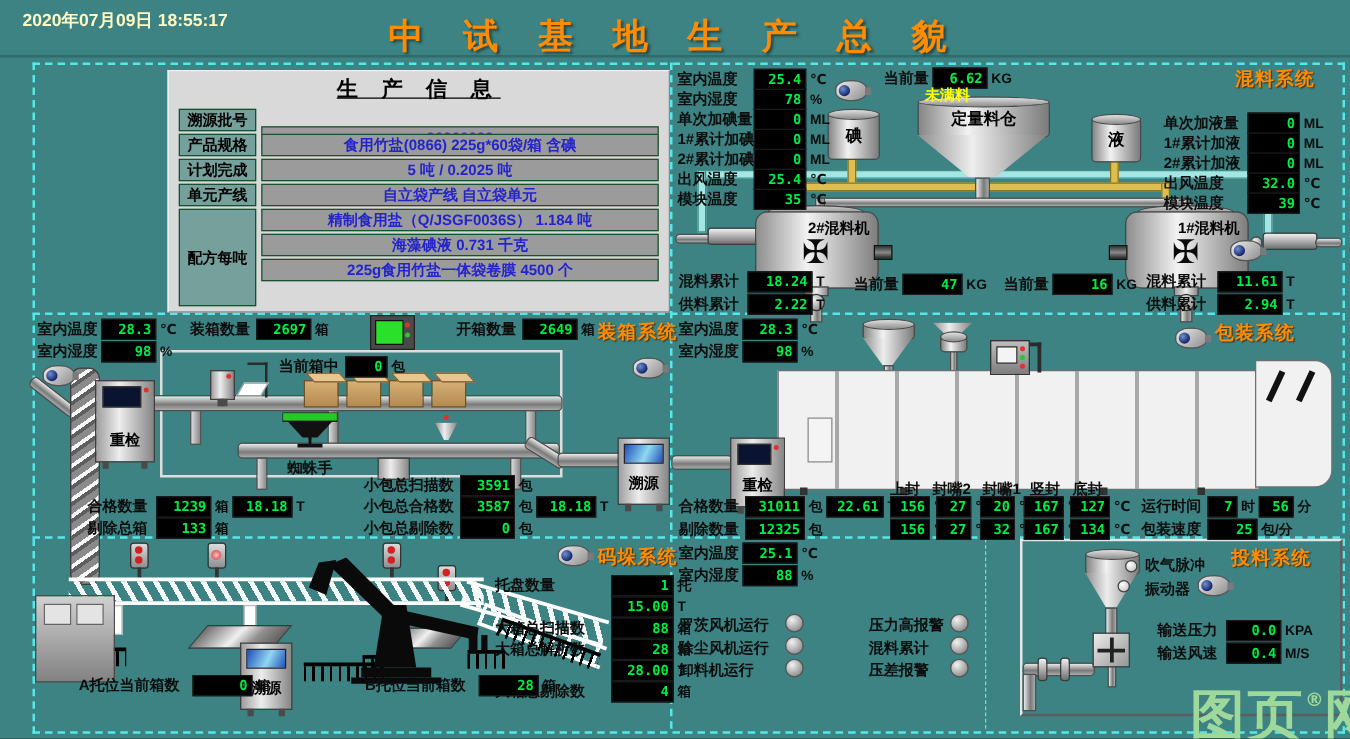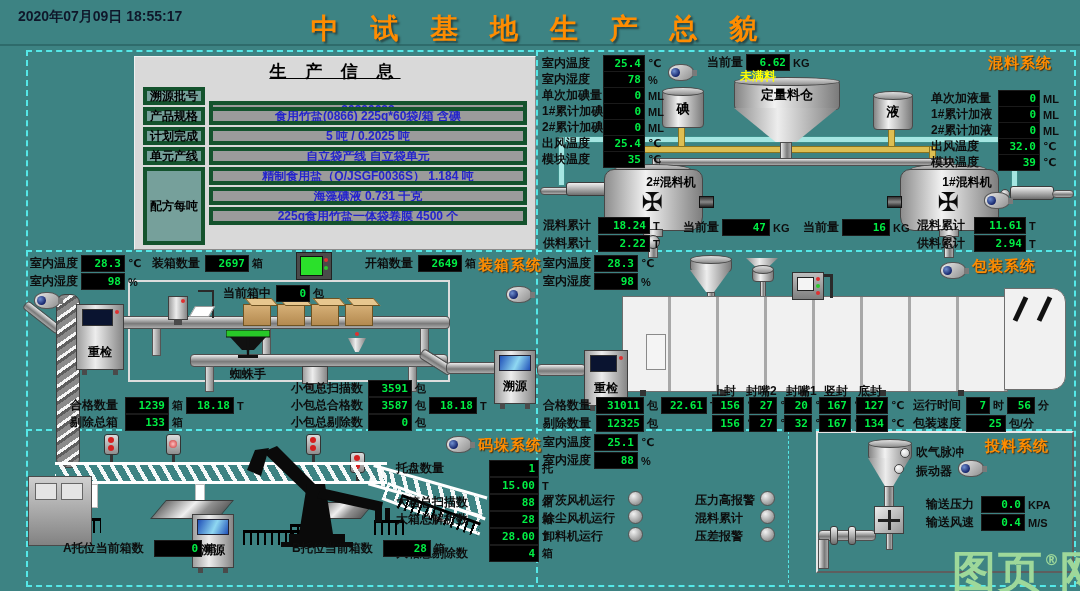--- a/index.html
+++ b/index.html
@@ -1,38 +1,38 @@
 <!DOCTYPE html>
 <html><head>
 <meta charset="utf-8">
 <style>
   html,body{margin:0;padding:0;background:#222;}
   #screen{position:relative;width:1080px;height:591px;background:#3D8383;overflow:hidden;
     font-family:"Liberation Sans","DejaVu Sans",sans-serif;}
   .abs{position:absolute;}
-  .ts{position:absolute;font:bold 14px "Liberation Sans",sans-serif;color:#0f172a;z-index:4;}
+  .ts{position:absolute;font:bold 14px "Liberation Sans",sans-serif;color:#fef9c3;z-index:4;}
   .maintitle{position:absolute;left:0;right:0;top:10px;text-align:center;font:bold 28px "Liberation Sans",sans-serif;
     color:#FF8C00;letter-spacing:12px;text-shadow:2px 2px 2px rgba(20,20,20,.55);z-index:4;}
   .hline{position:absolute;left:0;top:44px;width:100%;height:2px;background:#2E6B6B;z-index:1;}
   .dash{position:absolute;border:0 dashed #55E8E8;z-index:1;}
   .stitle{position:absolute;font:bold 15px "Liberation Sans",sans-serif;color:#FF8C00;
     text-shadow:1px 1px 1px rgba(70,35,0,.85);letter-spacing:1px;z-index:5;cursor:pointer;}
   .prow{position:absolute;display:flex;align-items:center;gap:3px;white-space:nowrap;z-index:5;}
   .lbl{font:bold 12px "Liberation Sans","DejaVu Sans",sans-serif;color:#0d0d0d;display:inline-block;}
   .unit{font:bold 11px "Liberation Sans","DejaVu Sans",sans-serif;color:#0d0d0d;}
   .led{background:#000;color:#00EE44;font:bold 11px "DejaVu Sans Mono",monospace;text-align:right;
     padding:1px 3px;height:13px;line-height:13px;display:inline-block;border:1px solid #1a1a1a;}
   .yellow{position:absolute;font:bold 12px "Liberation Sans",sans-serif;color:#FFFF00;z-index:5;}
   
   #infopanel{position:absolute;left:134px;top:56px;width:400px;height:192px;background:#D9D9D9;
     border:1px solid #F0F0F0;border-right-color:#8a8a8a;border-bottom-color:#8a8a8a;z-index:3;}
   #infotitle{position:absolute;left:0;right:0;top:3px;text-align:center;font:bold 17px "Liberation Sans",sans-serif;
     color:#000;letter-spacing:7px;text-decoration:underline;}
   .icell{position:absolute;display:flex;align-items:center;justify-content:center;box-sizing:border-box;
-    border:4px solid #14532d;font:bold 12px "Liberation Sans",sans-serif;}
+    border:1px solid #14532d;font:bold 12px "Liberation Sans",sans-serif;}
   .ilabel{background:#76A09B;color:#000;width:62px;left:8px;height:18px;}
   .ival{background:#9B9B9B;color:#2424CC;left:74px;width:318px;height:18px;white-space:nowrap;overflow:hidden;}
   
   .gpipe{position:absolute;background:linear-gradient(#ECECEC,#7A7A7A 60%,#ABABAB);border:1px solid #4e4e4e;border-radius:4px;z-index:2;}
   .gpipev{position:absolute;background:linear-gradient(90deg,#ECECEC,#7A7A7A 60%,#ABABAB);border:1px solid #4e4e4e;z-index:2;}
   .ypipe{position:absolute;background:#DDBE52;border:1px solid #8a7420;z-index:2;}
   .cpipe{position:absolute;background:#A5E6E2;border:1px solid #3f8f8b;z-index:2;}
   .tank{position:absolute;background:linear-gradient(90deg,#858585,#F2F2F2 38%,#7B7B7B);border:1px solid #4a4a4a;
     border-radius:4px;display:flex;align-items:center;justify-content:center;
     font:bold 13px "Liberation Sans",sans-serif;color:#000;z-index:3;}

